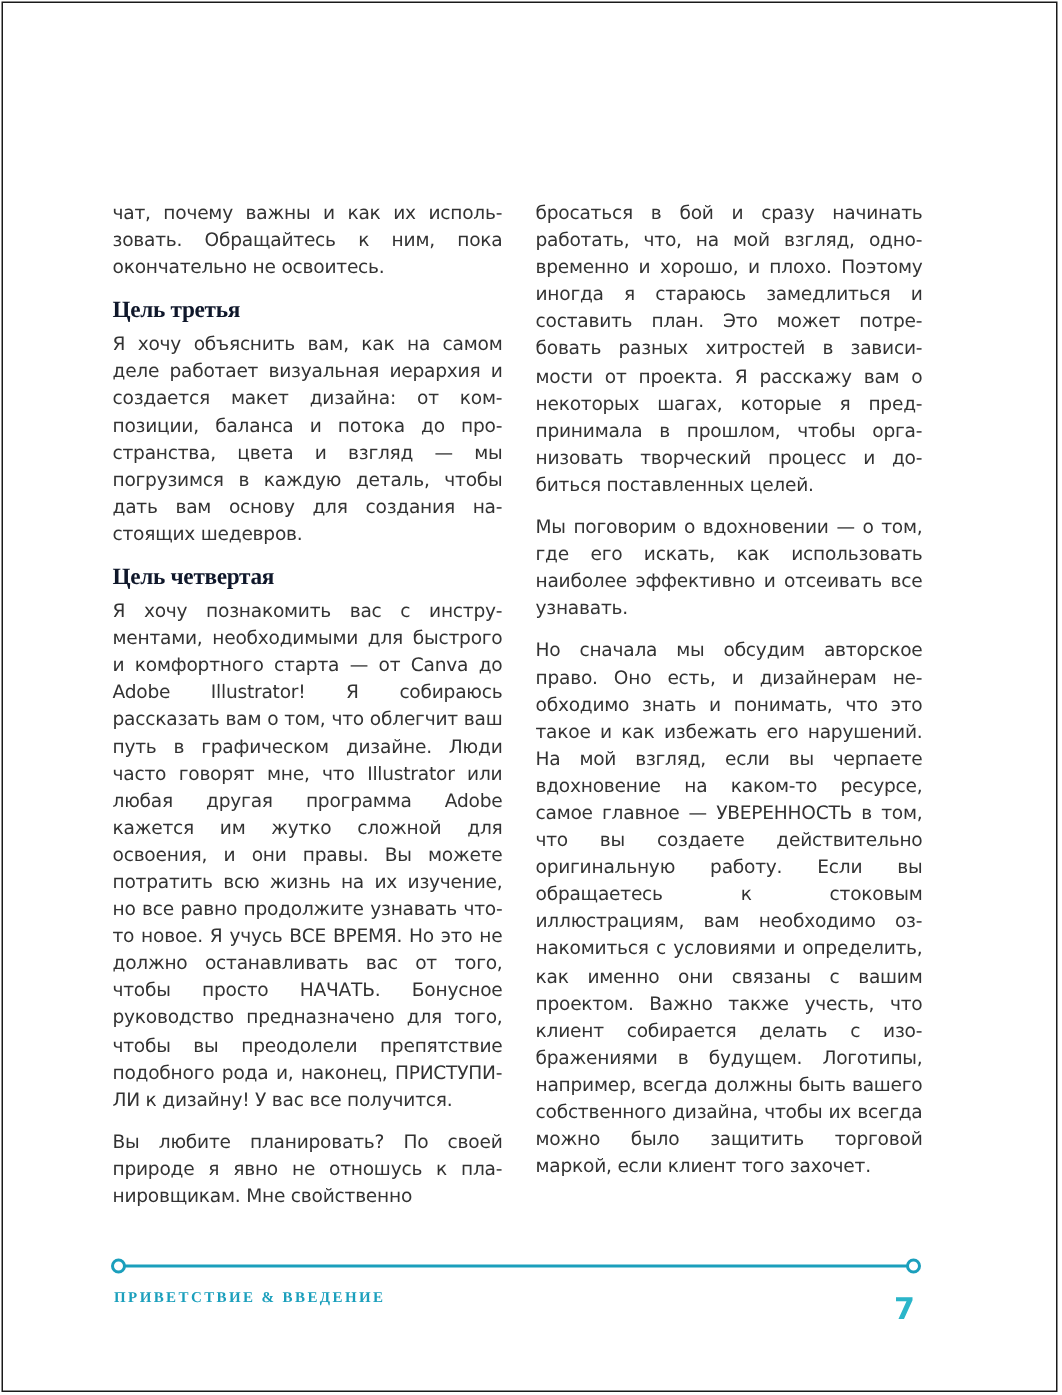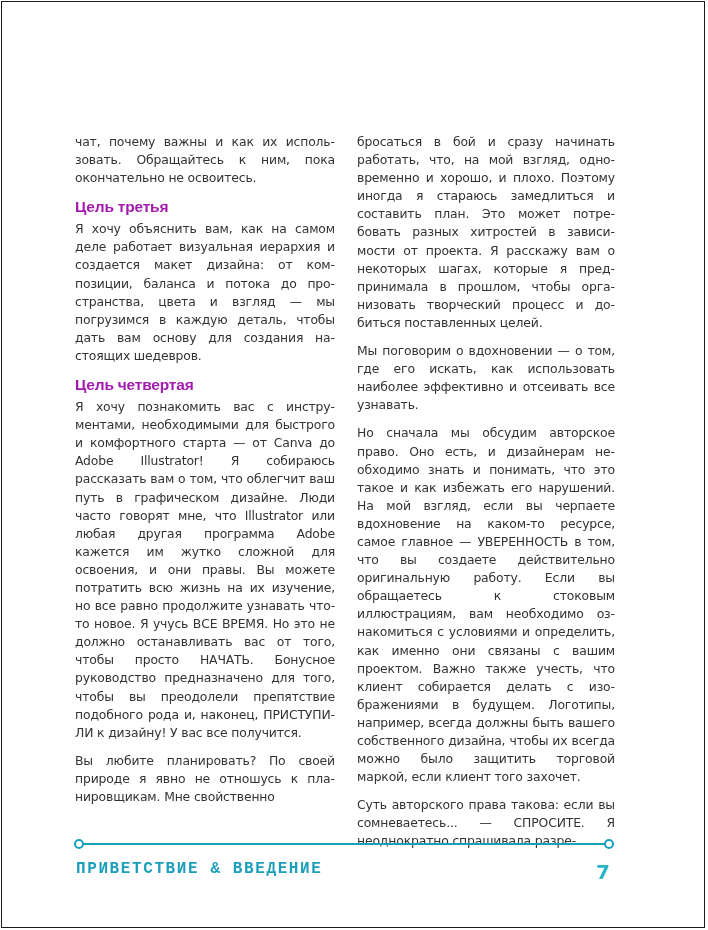--- a/index.html
+++ b/index.html
@@ -13,37 +13,37 @@
     font-family: "DejaVu Sans", sans-serif;
     font-size: 12.4px; line-height: 18.1px; color: #333333;
     letter-spacing: -0.15px;
     margin-top: 36px;
   }
   .col-left { left: 73px; width: 260px; }
   .col-right { left: 355px; width: 258px; }
   .col p { margin: 0 0 10px 0; text-align: justify; hyphens: manual; }
   .col p.first { margin-bottom: 10px; }
   .col h2 {
-    margin: 2px 0 3px 0; font-family: Liberation Sans, sans-serif;
+    margin: 2px 0 3px 0; font-family: Liberation Serif, serif;
     font-size: 15.5px; line-height: 20px; font-weight: bold;
-    color: #a21caf; letter-spacing: -0.2px;
+    color: #0f172a; letter-spacing: -0.2px;
   }
   .footer-line {
     position: absolute; left: 79px; top: 841px; width: 529px; height: 0;
     border-top: 2px solid #1b9fbc;
   }
   .dot {
     position: absolute; top: 837px; width: 6px; height: 6px;
     border: 2px solid #1b9fbc; border-radius: 50%; background: #ffffff;
   }
   .dot-left { left: 72px; }
   .dot-right { left: 602px; }
   .footer-title {
     position: absolute; left: 74px; top: 858px;
-    font-family: Liberation Mono, monospace; font-size: 16px; font-weight: bold;
+    font-family: Liberation Serif, serif; font-size: 10px; font-weight: bold;
     letter-spacing: 1.6px; color: #1b9fbc;
   }
   .page-num {
     position: absolute; left: 594px; top: 858px;
     font-family: "DejaVu Sans", sans-serif; font-size: 20px; font-weight: bold;
     color: #2bb5c9;
   }
 </style>
 </head>
 <body>
@@ -59,21 +59,20 @@
     <h2>Цель четвертая</h2>
     <p>Я хочу познакомить вас с инстру­ментами, необходимыми для бы­строго и комфортного старта — от Canva до Adobe Illustrator! Я соби­раюсь рассказать вам о том, что облегчит ваш путь в графическом дизайне. Люди часто говорят мне, что Illustrator или любая другая программа Adobe кажется им жут­ко сложной для освоения, и они правы. Вы можете потратить всю жизнь на их изучение, но все равно продолжите узнавать что-то новое. Я учусь ВСЕ ВРЕМЯ. Но это не долж­но останавливать вас от того, чтобы просто НАЧАТЬ. Бонусное руковод­ство предназначено для того, чтобы вы преодолели препятствие подоб­ного рода и, наконец, ПРИСТУПИ­ЛИ к дизайну! У вас все получится.</p>
 
     <p>Вы любите планировать? По своей природе я явно не отношусь к пла­нировщикам. Мне свойственно</p>
   </div>
 
   <div class="col col-right">
     <p>бросаться в бой и сразу начинать работать, что, на мой взгляд, одно­временно и хорошо, и плохо. Поэто­му иногда я стараюсь замедлиться и составить план. Это может потре­бовать разных хитростей в зависи­мости от проекта. Я расскажу вам о некоторых шагах, которые я пред­принимала в прошлом, чтобы орга­низовать творческий процесс и до­биться поставленных целей.</p>
     <p>Мы поговорим о вдохновении — о том, где его искать, как использо­вать наиболее эффективно и отсеи­вать все узнавать.</p>
     <p>Но сначала мы обсудим авторское право. Оно есть, и дизайнерам не­обходимо знать и понимать, что это такое и как избежать его на­рушений. На мой взгляд, если вы черпаете вдохновение на каком-то ресурсе, самое главное — УВЕРЕН­НОСТЬ в том, что вы создаете дей­ствительно оригинальную работу. Если вы обращаетесь к стоковым иллюстрациям, вам необходимо оз­накомиться с условиями и опреде­лить, как именно они связаны с ва­шим проектом. Важно также учесть, что клиент собирается делать с изо­бражениями в будущем. Логотипы, например, всегда должны быть ва­шего собственного дизайна, чтобы их всегда можно было защитить торговой маркой, если клиент того захочет.</p>
-    <p>Суть авторского права такова: если вы сомневаетесь... — СПРОСИТЕ. Я неоднократно спрашивала разре-</p>
   </div>
 
   <div class="footer-line"></div>
   <div class="dot dot-left"></div>
   <div class="dot dot-right"></div>
 
   <div class="footer-title">ПРИВЕТСТВИЕ &amp; ВВЕДЕНИЕ</div>
   <div class="page-num">7</div>
 </div>
 

